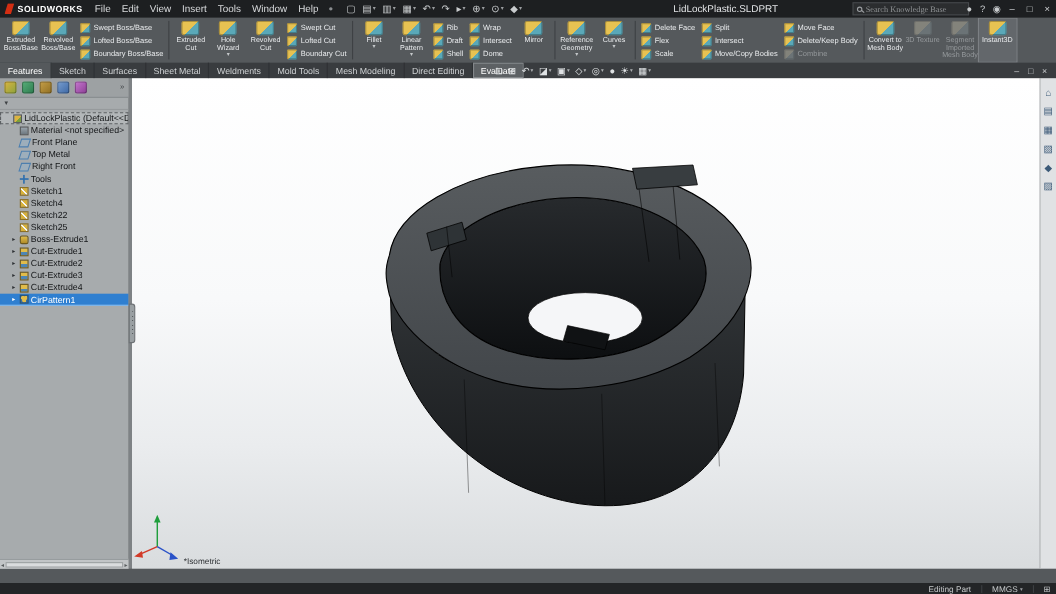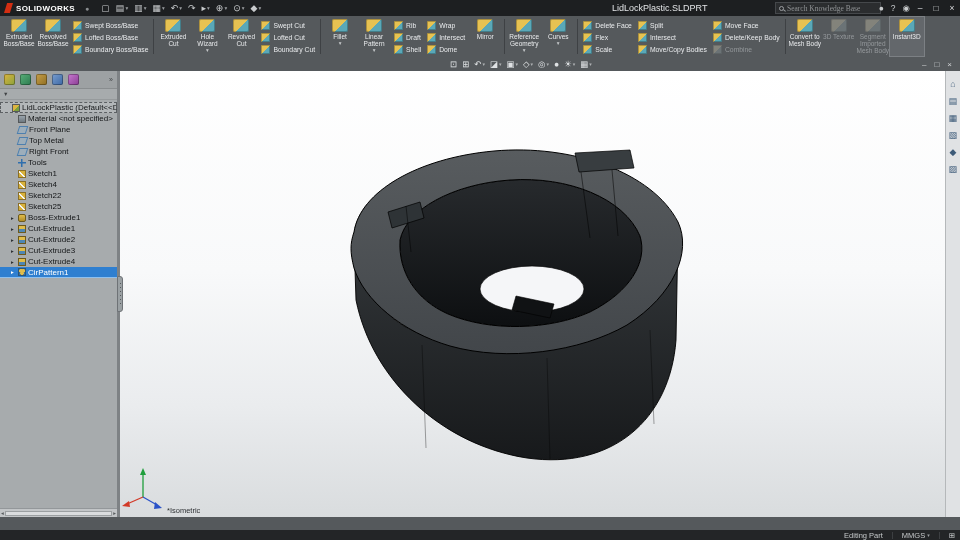--- a/index.html
+++ b/index.html
@@ -118,20 +118,29 @@
 </head>
 <body>
 
 <div class="app">
 
   <div class="titlebar">
     <div class="logo">
       <span class="logo-mark"></span>
       <span class="logo-text">SOLIDWORKS</span>
     </div>
+    <nav class="menus" id="menus">
+        <span class="menu-item">File</span>
+        <span class="menu-item">Edit</span>
+        <span class="menu-item">View</span>
+        <span class="menu-item">Insert</span>
+        <span class="menu-item">Tools</span>
+        <span class="menu-item">Window</span>
+        <span class="menu-item">Help</span>
+      </nav>
     <span class="pin-ico">●</span>
     <div class="qat" id="qat">
         <span class="qat-btn">▢</span>
         <span class="qat-btn">▤<span class="arr">▾</span></span>
         <span class="qat-btn">▥<span class="arr">▾</span></span>
         <span class="qat-btn">▦<span class="arr">▾</span></span>
         <span class="qat-btn">↶<span class="arr">▾</span></span>
         <span class="qat-btn">↷</span>
         <span class="qat-btn">▸<span class="arr">▾</span></span>
         <span class="qat-btn">⊕<span class="arr">▾</span></span>
@@ -315,20 +324,31 @@
       <div class="rlarge dis">
         <div class="ricon"></div>
         <div class="rlabel">Segment Imported Mesh Body</div>
       </div>
       <div class="rlarge act">
         <div class="ricon"></div>
         <div class="rlabel">Instant3D</div>
       </div>
     </div>
 
+  <div class="tabstrip" id="cmtabs">
+      <span class="cmtab active">Features</span>
+      <span class="cmtab">Sketch</span>
+      <span class="cmtab">Surfaces</span>
+      <span class="cmtab">Sheet Metal</span>
+      <span class="cmtab">Weldments</span>
+      <span class="cmtab">Mold Tools</span>
+      <span class="cmtab">Mesh Modeling</span>
+      <span class="cmtab">Direct Editing</span>
+      <span class="cmtab highlight">Evaluate</span>
+    </div>
   <div class="headsup" id="headsup">
       <span class="hicon">⊡</span>
       <span class="hicon">⊞</span>
       <span class="hicon">↶<span class="arr">▾</span></span>
       <span class="hicon">◪<span class="arr">▾</span></span>
       <span class="hicon">▣<span class="arr">▾</span></span>
       <span class="hicon">◇<span class="arr">▾</span></span>
       <span class="hicon">◎<span class="arr">▾</span></span>
       <span class="hicon">●</span>
       <span class="hicon">☀<span class="arr">▾</span></span>

